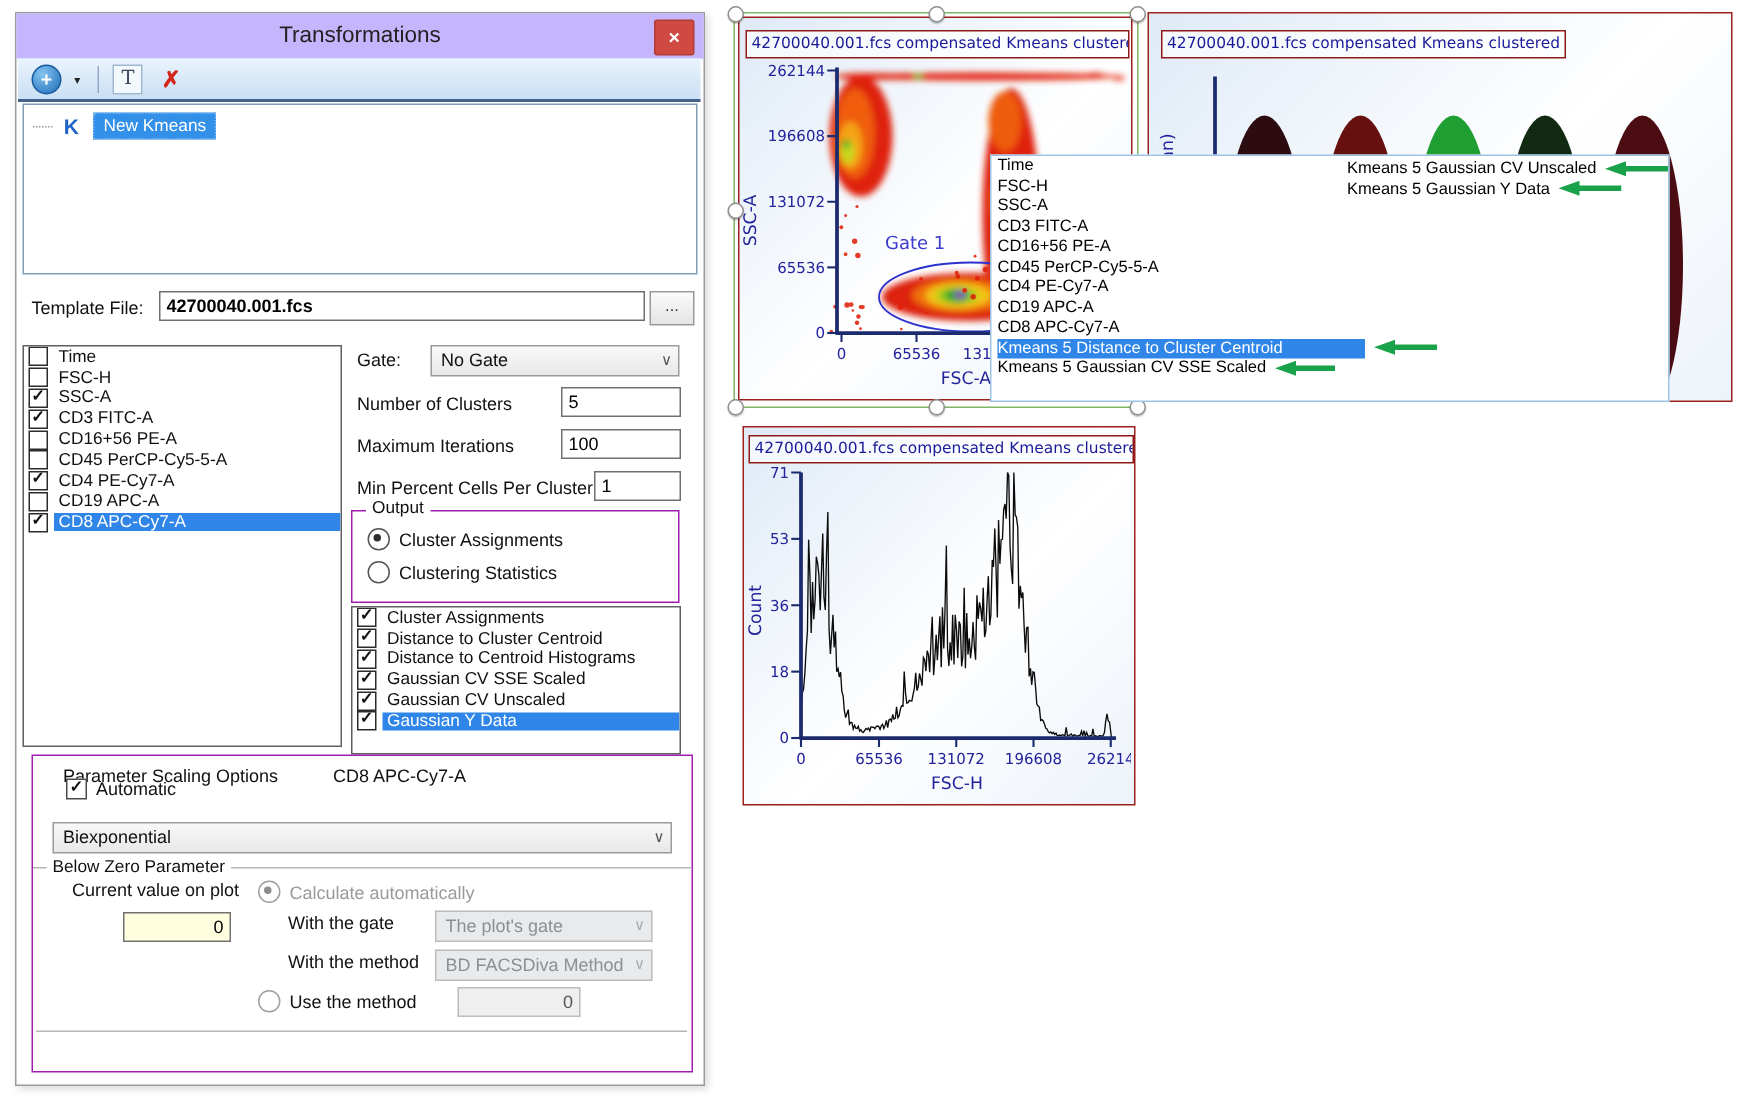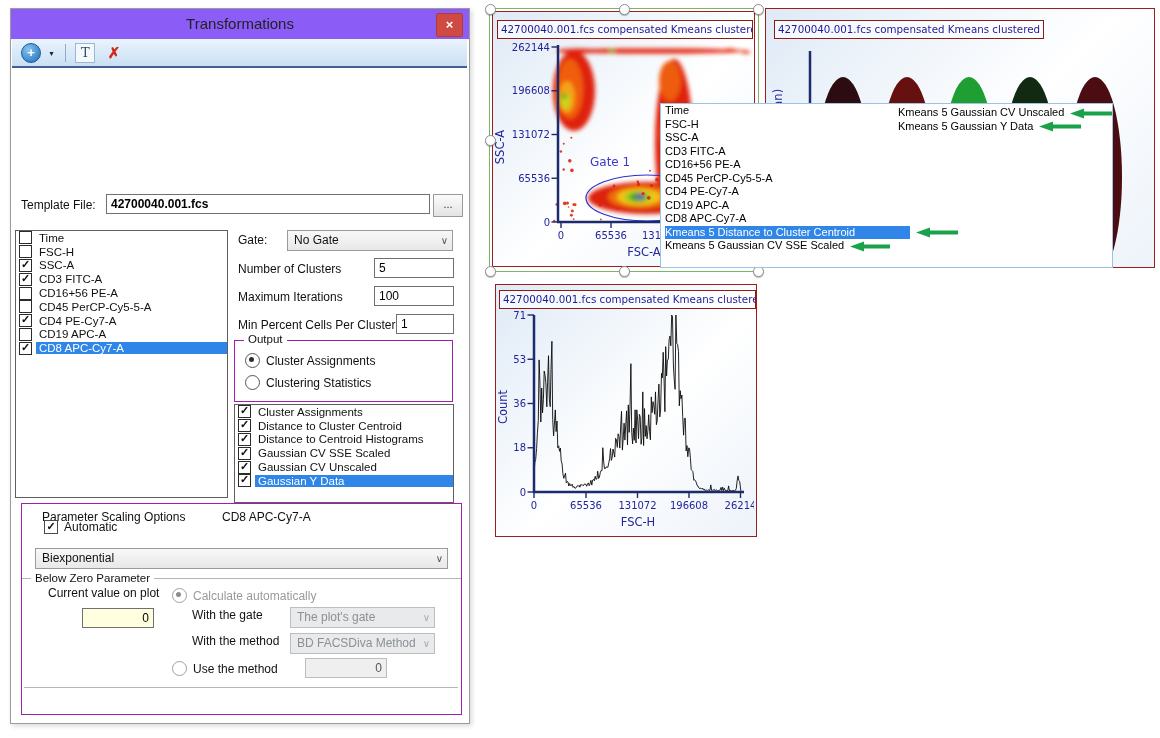--- a/index.html
+++ b/index.html
@@ -2,21 +2,21 @@
 <html><head>
 <meta charset="utf-8">
 <style>
   html,body{margin:0;padding:0;background:#fff;}
   #stage{position:relative;width:1160px;height:738px;background:#fff;overflow:hidden;
          font-family:"Liberation Sans", sans-serif;color:#111;}
   .abs{position:absolute;}
   
   #dialog{position:absolute;left:10px;top:8px;width:458px;height:714px;background:#fff;
           border:1px solid #9b9b9b;box-shadow:2px 2px 5px rgba(0,0,0,.15);}
-  #titlebar{position:absolute;left:0;top:0;width:100%;height:30px;background:#8b5cf6;
+  #titlebar{position:absolute;left:0;top:0;width:100%;height:30px;background:#c4b5fd;
             border-bottom:1px solid #e6edf5;text-align:center;font-size:15px;line-height:30px;color:#222;}
   #closeBtn{position:absolute;right:6px;top:4px;width:25px;height:22px;background:#cf4a43;border:1px solid #b23c35;
             border-radius:2px;color:#fff;font-size:13px;font-weight:bold;text-align:center;line-height:21px;cursor:default;}
   #toolbar{position:absolute;left:1px;top:30px;width:455px;height:27px;
            background:linear-gradient(#eaf4fd,#cadff4);border-bottom:2px solid #44618c;}
   .tbtn{display:inline-block;vertical-align:middle;}
   #plusBtn{width:18px;height:18px;margin:4px 2px 0 9px;border-radius:50%;
            background:radial-gradient(circle at 35% 30%,#85c4f0,#1e6cba);border:1px solid #185a9e;
            color:#fff;font-size:13px;font-weight:bold;text-align:center;line-height:17px;}
   #plusCaret{font-size:8px;color:#222;margin:4px 4px 0 2px;}
@@ -91,20 +91,27 @@
       <div id="closeBtn">
         <span>×</span>
       </div>
     </div>
     <div id="toolbar">
       <span id="plusBtn" class="tbtn"><span>+</span></span>
       <span id="plusCaret" class="tbtn"><span>▾</span></span>
       <span class="tsep"></span>
       <span id="textBtn" class="tbtn"><span>T</span></span>
       <span id="delBtn" class="tbtn"><span>✗</span></span>
+    </div>
+    <div id="treebox">
+      <div id="treerow">
+        <span class="treedots"></span>
+        <span id="kicon">K</span>
+        <span id="treelabel">New Kmeans</span>
+      </div>
     </div>
 
     <span class="lbl abs" id="tfLabel">Template File:</span>
     <input id="tfInput" value="42700040.001.fcs" style="">
     <div id="tfBrowse"><span>...</span></div>
 
     <div id="paramList" class="listpanel">
         <div class="row">
           <span class="cb"></span>
           <span class="rl">Time</span>

